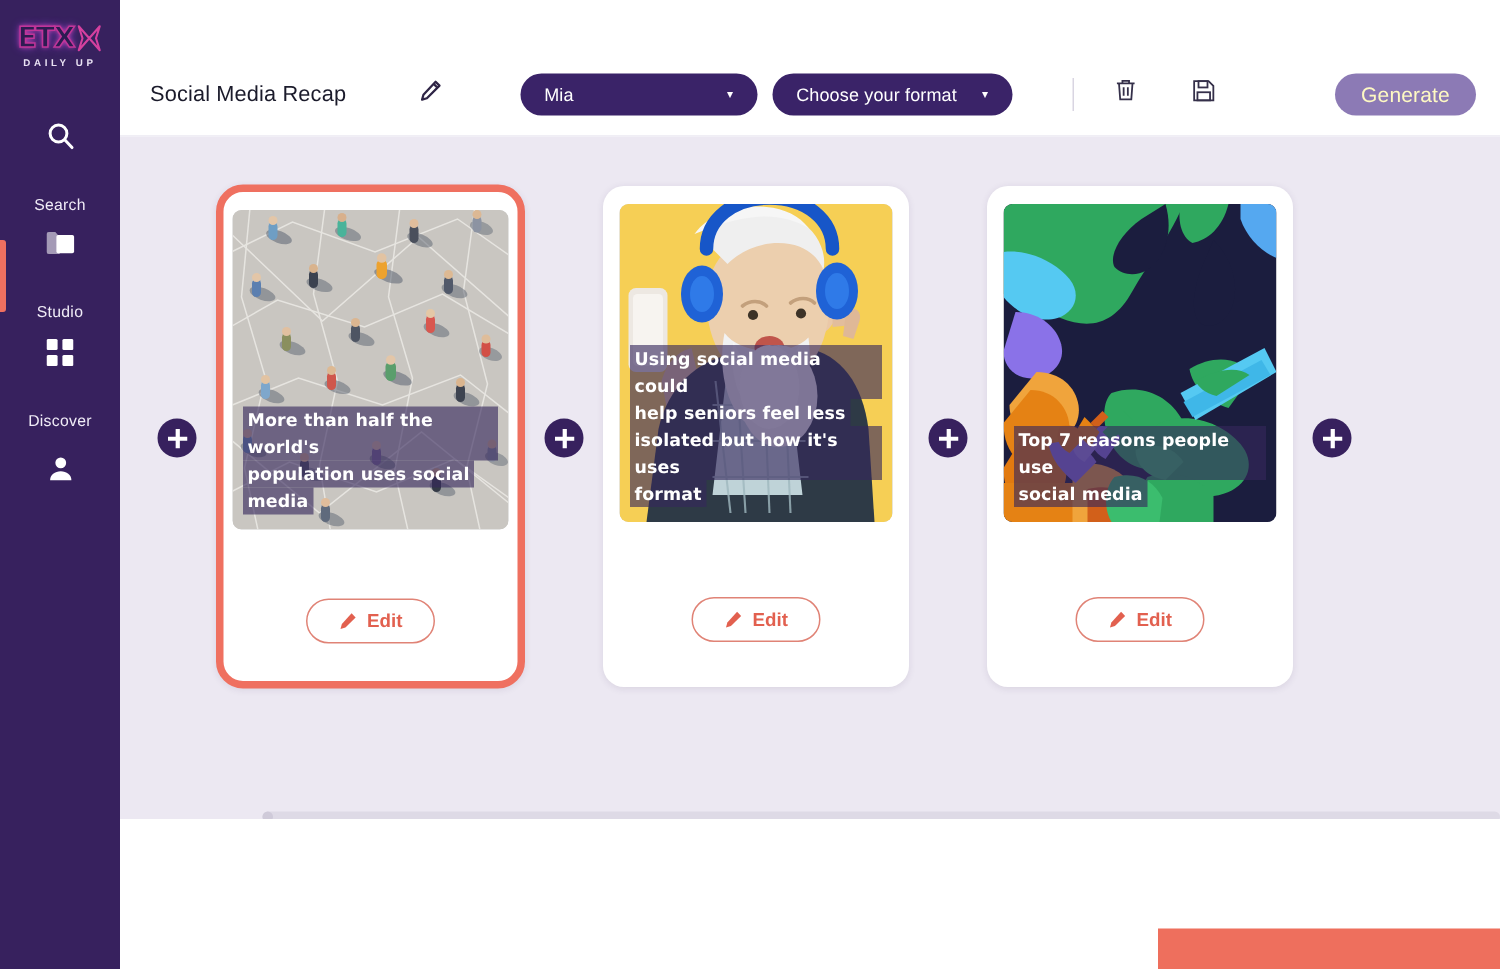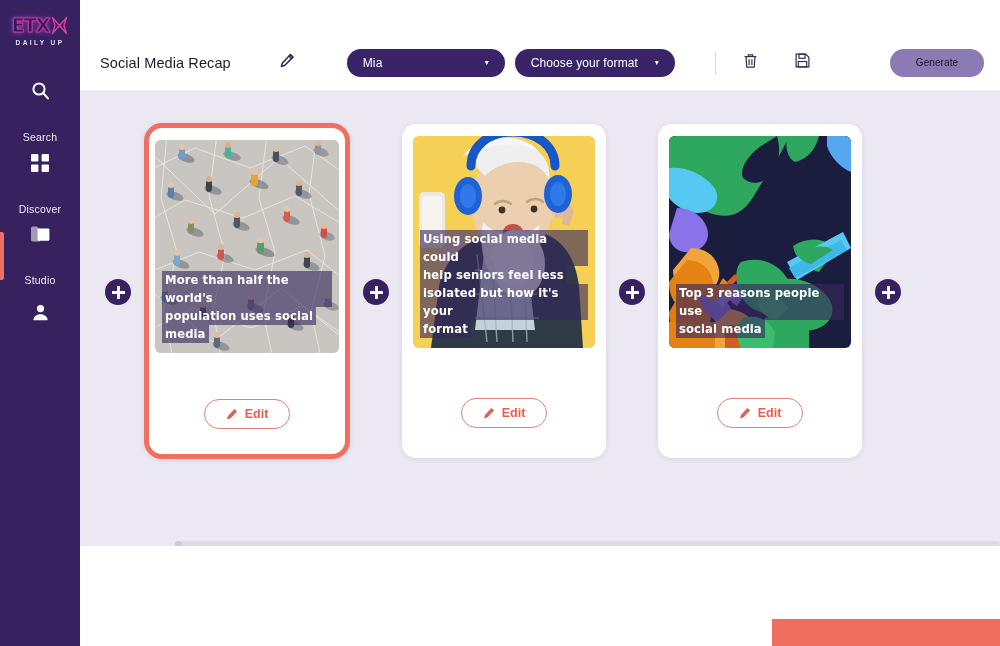--- a/index.html
+++ b/index.html
@@ -82,21 +82,21 @@
   .pill-voice { width: 158px; margin-left: 46px; }
   .pill-format { width: 160px; margin-left: 10px; }
   .divider { width: 1px; height: 22px; background: #d9d5e2; margin: 0 22px 0 40px; }
   .icon-btn {
     width: 26px; height: 26px; display: flex; align-items: center; justify-content: center;
     color: #35304a; cursor: pointer; margin-right: 8px;
   }
   .icon-btn.save { margin-left: 18px; }
   .generate-btn {
     margin-left: auto; width: 94px; height: 28px; border-radius: 16px;
-    background: #8c7ab5; color: #0f172a; font-size: 10px;
+    background: #8c7ab5; color: #fef9c3; font-size: 14px;
     border: none; cursor: pointer; letter-spacing: .1px;
   }
 
   
   .canvas {
     background: #ece8f2; flex: 0 0 455px; height: 455px;
     position: relative; overflow: hidden;
   }
   .strip {
     display: flex; align-items: center;
@@ -199,40 +199,40 @@
       <div class="nav-item">
         <span class="ic">
           <svg width="19" height="19" viewBox="0 0 19 19" fill="none" stroke="currentColor" stroke-width="2">
             <circle cx="8" cy="8" r="5.6"></circle>
               <line x1="12.3" y1="12.3" x2="17" y2="17.4" stroke-linecap="round"></line>
           </svg>
         </span>
         <span class="nav-label">Search</span>
       </div>
 
+      <div class="nav-item active">
+        <span class="ic">
+          <svg width="19" height="17" viewBox="0 0 19 17" fill="currentColor">
+            <path d="M0 2.2a1.6 1.6 0 0 1 1.6-1.6h4.3l1.7 2h1.2v12.8H1.6A1.6 1.6 0 0 1 0 13.8z" opacity=".55"></path>
+            <rect x="6.6" y="2.6" width="11.8" height="12.2" rx="1.2"></rect>
+          </svg>
+        </span>
+        <span class="nav-label">Studio</span>
+      </div>
+
       <div class="nav-item">
         <span class="ic">
           <svg width="18" height="18" viewBox="0 0 18 18" fill="currentColor">
             <rect x="0" y="0" width="7.4" height="7.4" rx="1"></rect>
             <rect x="10.6" y="0" width="7.4" height="7.4" rx="1"></rect>
             <rect x="0" y="10.6" width="7.4" height="7.4" rx="1"></rect>
             <rect x="10.6" y="10.6" width="7.4" height="7.4" rx="1"></rect>
           </svg>
         </span>
         <span class="nav-label">Discover</span>
-      </div>
-
-      <div class="nav-item active">
-        <span class="ic">
-          <svg width="19" height="17" viewBox="0 0 19 17" fill="currentColor">
-            <path d="M0 2.2a1.6 1.6 0 0 1 1.6-1.6h4.3l1.7 2h1.2v12.8H1.6A1.6 1.6 0 0 1 0 13.8z" opacity=".55"></path>
-            <rect x="6.6" y="2.6" width="11.8" height="12.2" rx="1.2"></rect>
-          </svg>
-        </span>
-        <span class="nav-label">Studio</span>
       </div>
 
       <div class="nav-item plain">
         <span class="ic">
           <svg width="17" height="17" viewBox="0 0 17 17" fill="currentColor">
             <circle cx="8.5" cy="4.6" r="3.6"></circle>
             <path d="M1.4 16.2c0-3.6 3.2-6 7.1-6s7.1 2.4 7.1 6z"></path>
           </svg>
         </span>
         <span class="nav-label"></span>
@@ -492,21 +492,21 @@
               <ellipse cx="55" cy="60" rx="14" ry="19" fill="#1f62d6"></ellipse>
               <ellipse cx="55" cy="60" rx="8" ry="12" fill="#2f7ae8"></ellipse>
               <ellipse cx="145" cy="58" rx="14" ry="19" fill="#1f62d6"></ellipse>
               <ellipse cx="145" cy="58" rx="8" ry="12" fill="#2f7ae8"></ellipse>
               <ellipse cx="106" cy="128" rx="26" ry="34" fill="#f3f3f3"></ellipse>
               <ellipse cx="100" cy="122" rx="20" ry="28" fill="#fbfbfb"></ellipse>
             </svg>
             <div class="caption">
               <span>Using social media could</span>
               <span>help seniors feel less</span>
-              <span>isolated but how it's your</span>
+              <span>isolated but how it's uses</span>
               <span>format</span>
             </div>
           </div>
           <div class="card-foot">
             <button class="edit-btn">
               <span>
                 <svg width="12" height="12" viewBox="0 0 12 12" fill="currentColor">
                   <path d="M8.4.9 11.1 3.6 4.3 10.4 1 11.3 1.9 8z"></path>
                 </svg>
               </span>
@@ -549,21 +549,21 @@
               <path d="M48 154 C56 150 62 154 64 160 L54 172 C46 168 44 160 48 154 Z" fill="#9b86f0"></path>
               <path d="M54 142 L64 152 L58 162 L48 152 Z" fill="#e58214"></path>
               <path d="M38 148 C46 146 52 150 54 156 L44 166 C36 162 34 154 38 148 Z" fill="#e27a10"></path>
               <path d="M66 152 L80 138 L86 144 L72 158 Z" fill="#2fa85f"></path>
               <path d="M58 146 L66 138 L70 142 L62 150 Z" fill="#d2601a"></path>
               <path d="M88 164 C100 158 114 162 120 172 L108 184 C96 182 88 174 88 164 Z" fill="#3bbd6e"></path>
               <path d="M108 0 C112 14 110 26 104 36 C96 48 82 50 74 42 C70 34 78 20 92 10 Z" fill="#1b1d3e"></path>
               <path d="M140 24 C150 34 156 48 154 62 C152 76 142 84 132 80 C124 74 126 56 134 38 Z" fill="#1b1d3e"></path>
             </svg>
             <div class="caption">
-              <span>Top 3 reasons people use</span>
+              <span>Top 7 reasons people use</span>
               <span>social media</span>
             </div>
           </div>
           <div class="card-foot">
             <button class="edit-btn">
               <span>
                 <svg width="12" height="12" viewBox="0 0 12 12" fill="currentColor">
                   <path d="M8.4.9 11.1 3.6 4.3 10.4 1 11.3 1.9 8z"></path>
                 </svg>
               </span>

